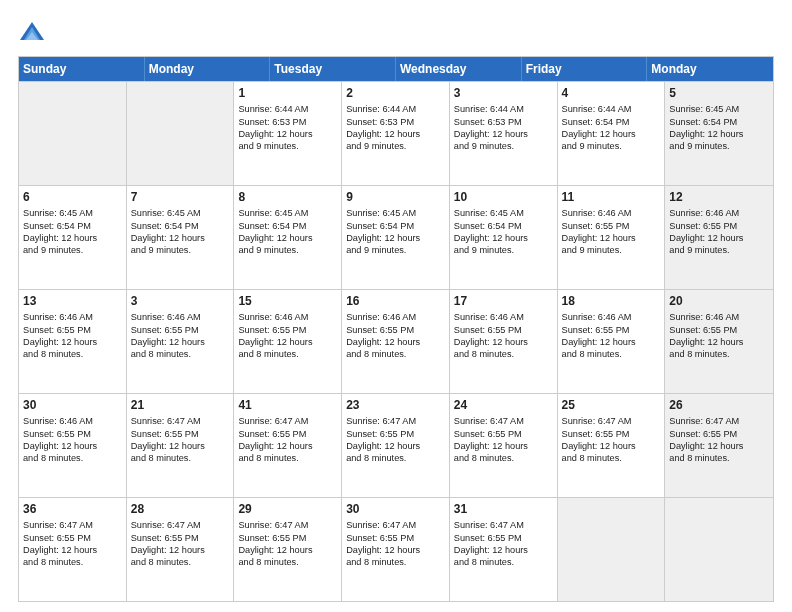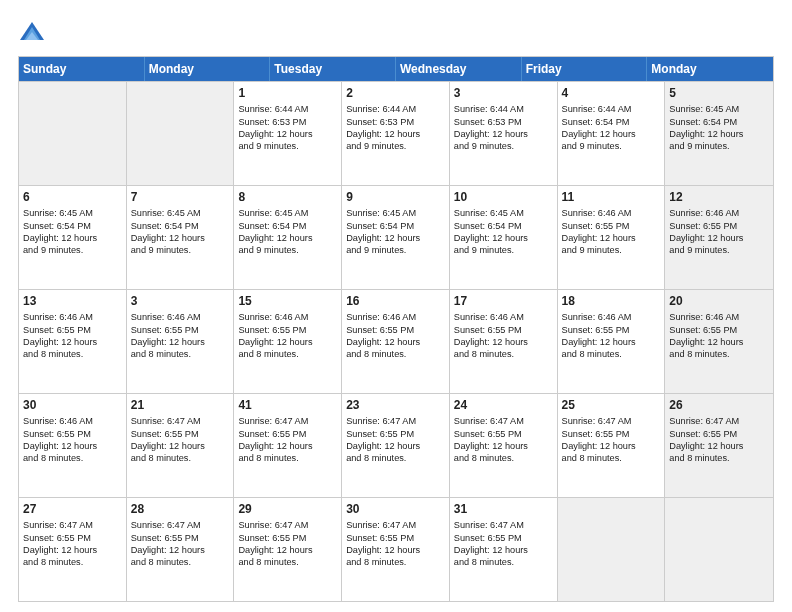--- a/index.html
+++ b/index.html
@@ -329,21 +329,21 @@
           <div class="cal-cell shaded">
             <span class="day-num">26</span>
             <span style="display: block;">Sunrise: 6:47 AM</span>
             <span style="display: block;">Sunset: 6:55 PM</span>
             <span style="display: block;">Daylight: 12 hours</span>
             <span style="display: block;">and 8 minutes.</span>
           </div>
         </div>
         <div class="cal-week">
           <div class="cal-cell">
-            <span class="day-num">27</span>
+            <span class="day-num">36</span>
             <span style="display: block;">Sunrise: 6:47 AM</span>
             <span style="display: block;">Sunset: 6:55 PM</span>
             <span style="display: block;">Daylight: 12 hours</span>
             <span style="display: block;">and 8 minutes.</span>
           </div>
           <div class="cal-cell">
             <span class="day-num">28</span>
             <span style="display: block;">Sunrise: 6:47 AM</span>
             <span style="display: block;">Sunset: 6:55 PM</span>
             <span style="display: block;">Daylight: 12 hours</span>

